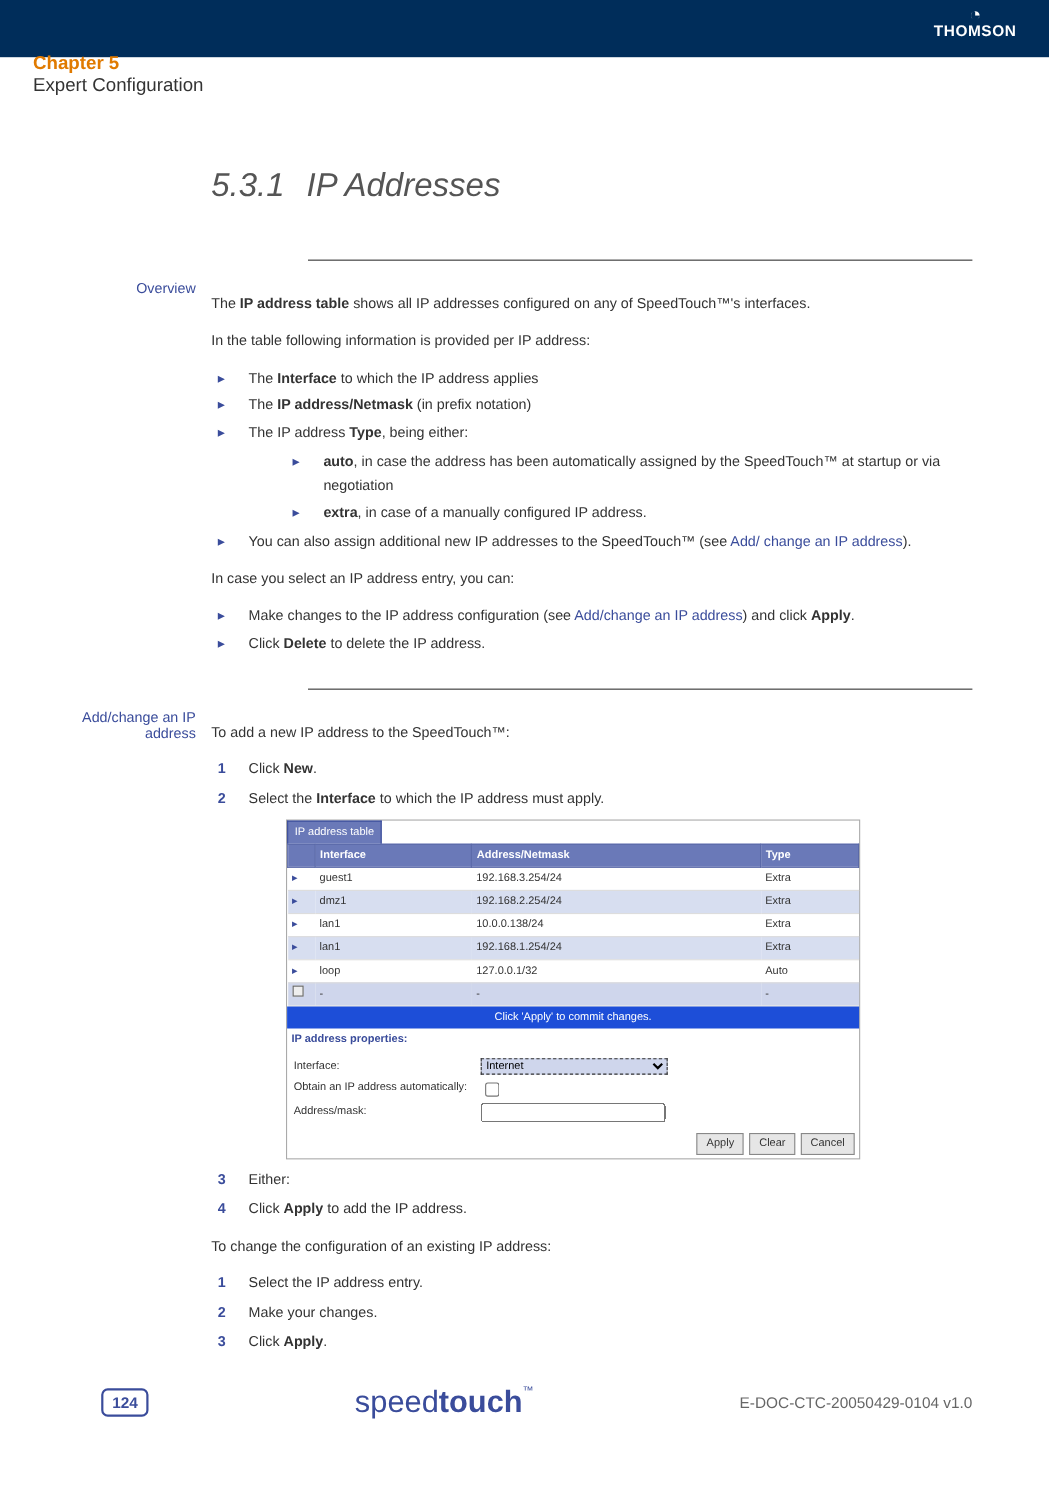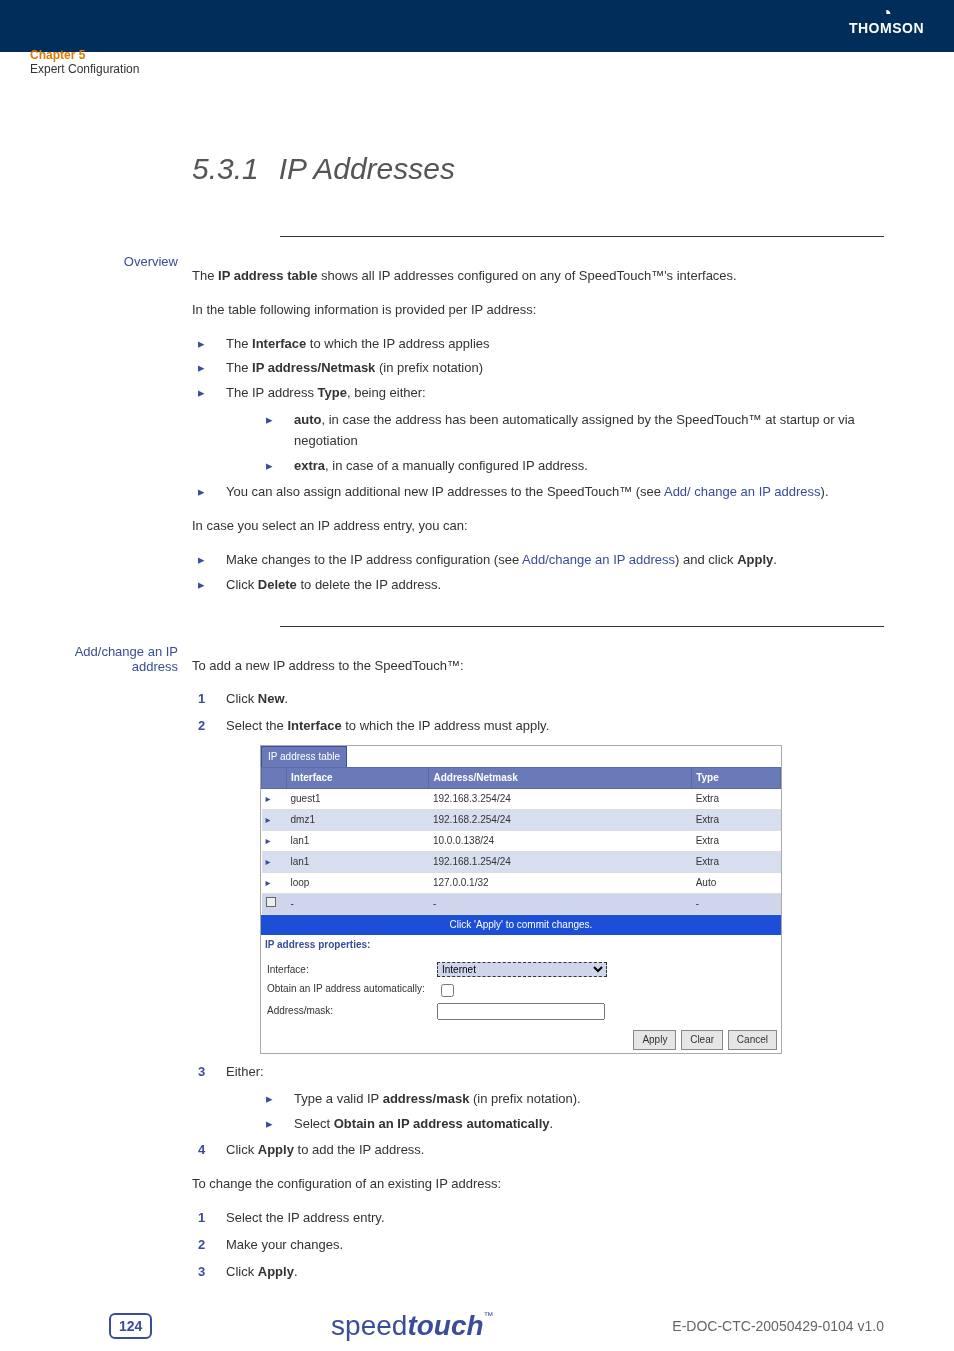--- a/index.html
+++ b/index.html
@@ -36,21 +36,21 @@
   }
   .logo .txt{
     font-weight:bold;
     font-size:14px;
     letter-spacing:0.5px;
   }
   .chapter{
     position:absolute;
     top:48px;
     left:30px;
-    font-size:12px;
+    font-size:17px;
   }
   .chapter .ch{
     color:#e07a00;
     font-weight:bold;
   }
   .chapter .sub{
     color:#333;
   }
   .content{
     padding:100px 70px 120px 200px;
@@ -185,40 +185,40 @@
     display:inline-block;
     border:1px solid #888;
     background:#e6e6e6;
     padding:1px 8px;
     font-size:10px;
     margin-left:2px;
   }
   .footer{
     position:absolute;
     bottom:90px;
-    left:17px;right:0;
+    left:0;right:0;
     display:flex;
     align-items:center;
     justify-content:space-between;
     padding:0 70px 0 92px;
   }
   .footer .pageno{
     border:2px solid #3a4c9b;
     border-radius:6px;
     padding:3px 8px;
     color:#3a4c9b;
     font-weight:bold;
     font-size:14px;
   }
   .footer .brand{
     font-size:28px;
     color:#3a4c9b;
     font-family:Arial,sans-serif;
   }
-  .footer .brand .b{font-weight:bold;font-style:italic;}
+  .footer .brand .b{font-weight:bold;}
   .footer .tm{font-size:10px;vertical-align:top;}
   .footer .doc{
     color:#666;font-size:14px;
   }
 </style>
 </head>
 <body>
 
 <div class="page">
   <div class="topbar">
@@ -341,24 +341,20 @@
               </div>
               <div class="btn-row">
                 <span class="btn">Apply</span>
                 <span class="btn">Clear</span>
                 <span class="btn">Cancel</span>
               </div>
             </div>
 
           </li>
           <li><span>Either:</span>
-            <ul class="blist inner">
-              <li><span>Type a valid IP </span><span class="bold">address/mask</span><span> (in prefix notation).</span></li>
-              <li><span>Select </span><span class="bold">Obtain an IP address automatically</span><span>.</span></li>
-            </ul>
           </li>
           <li><span>Click </span><span class="bold">Apply</span><span> to add the IP address.</span></li>
         </ol>
         <p>To change the configuration of an existing IP address:</p>
         <ol class="nlist">
           <li>Select the IP address entry.</li>
           <li>Make your changes.</li>
           <li><span>Click </span><span class="bold">Apply</span><span>.</span></li>
         </ol>
       </div>

